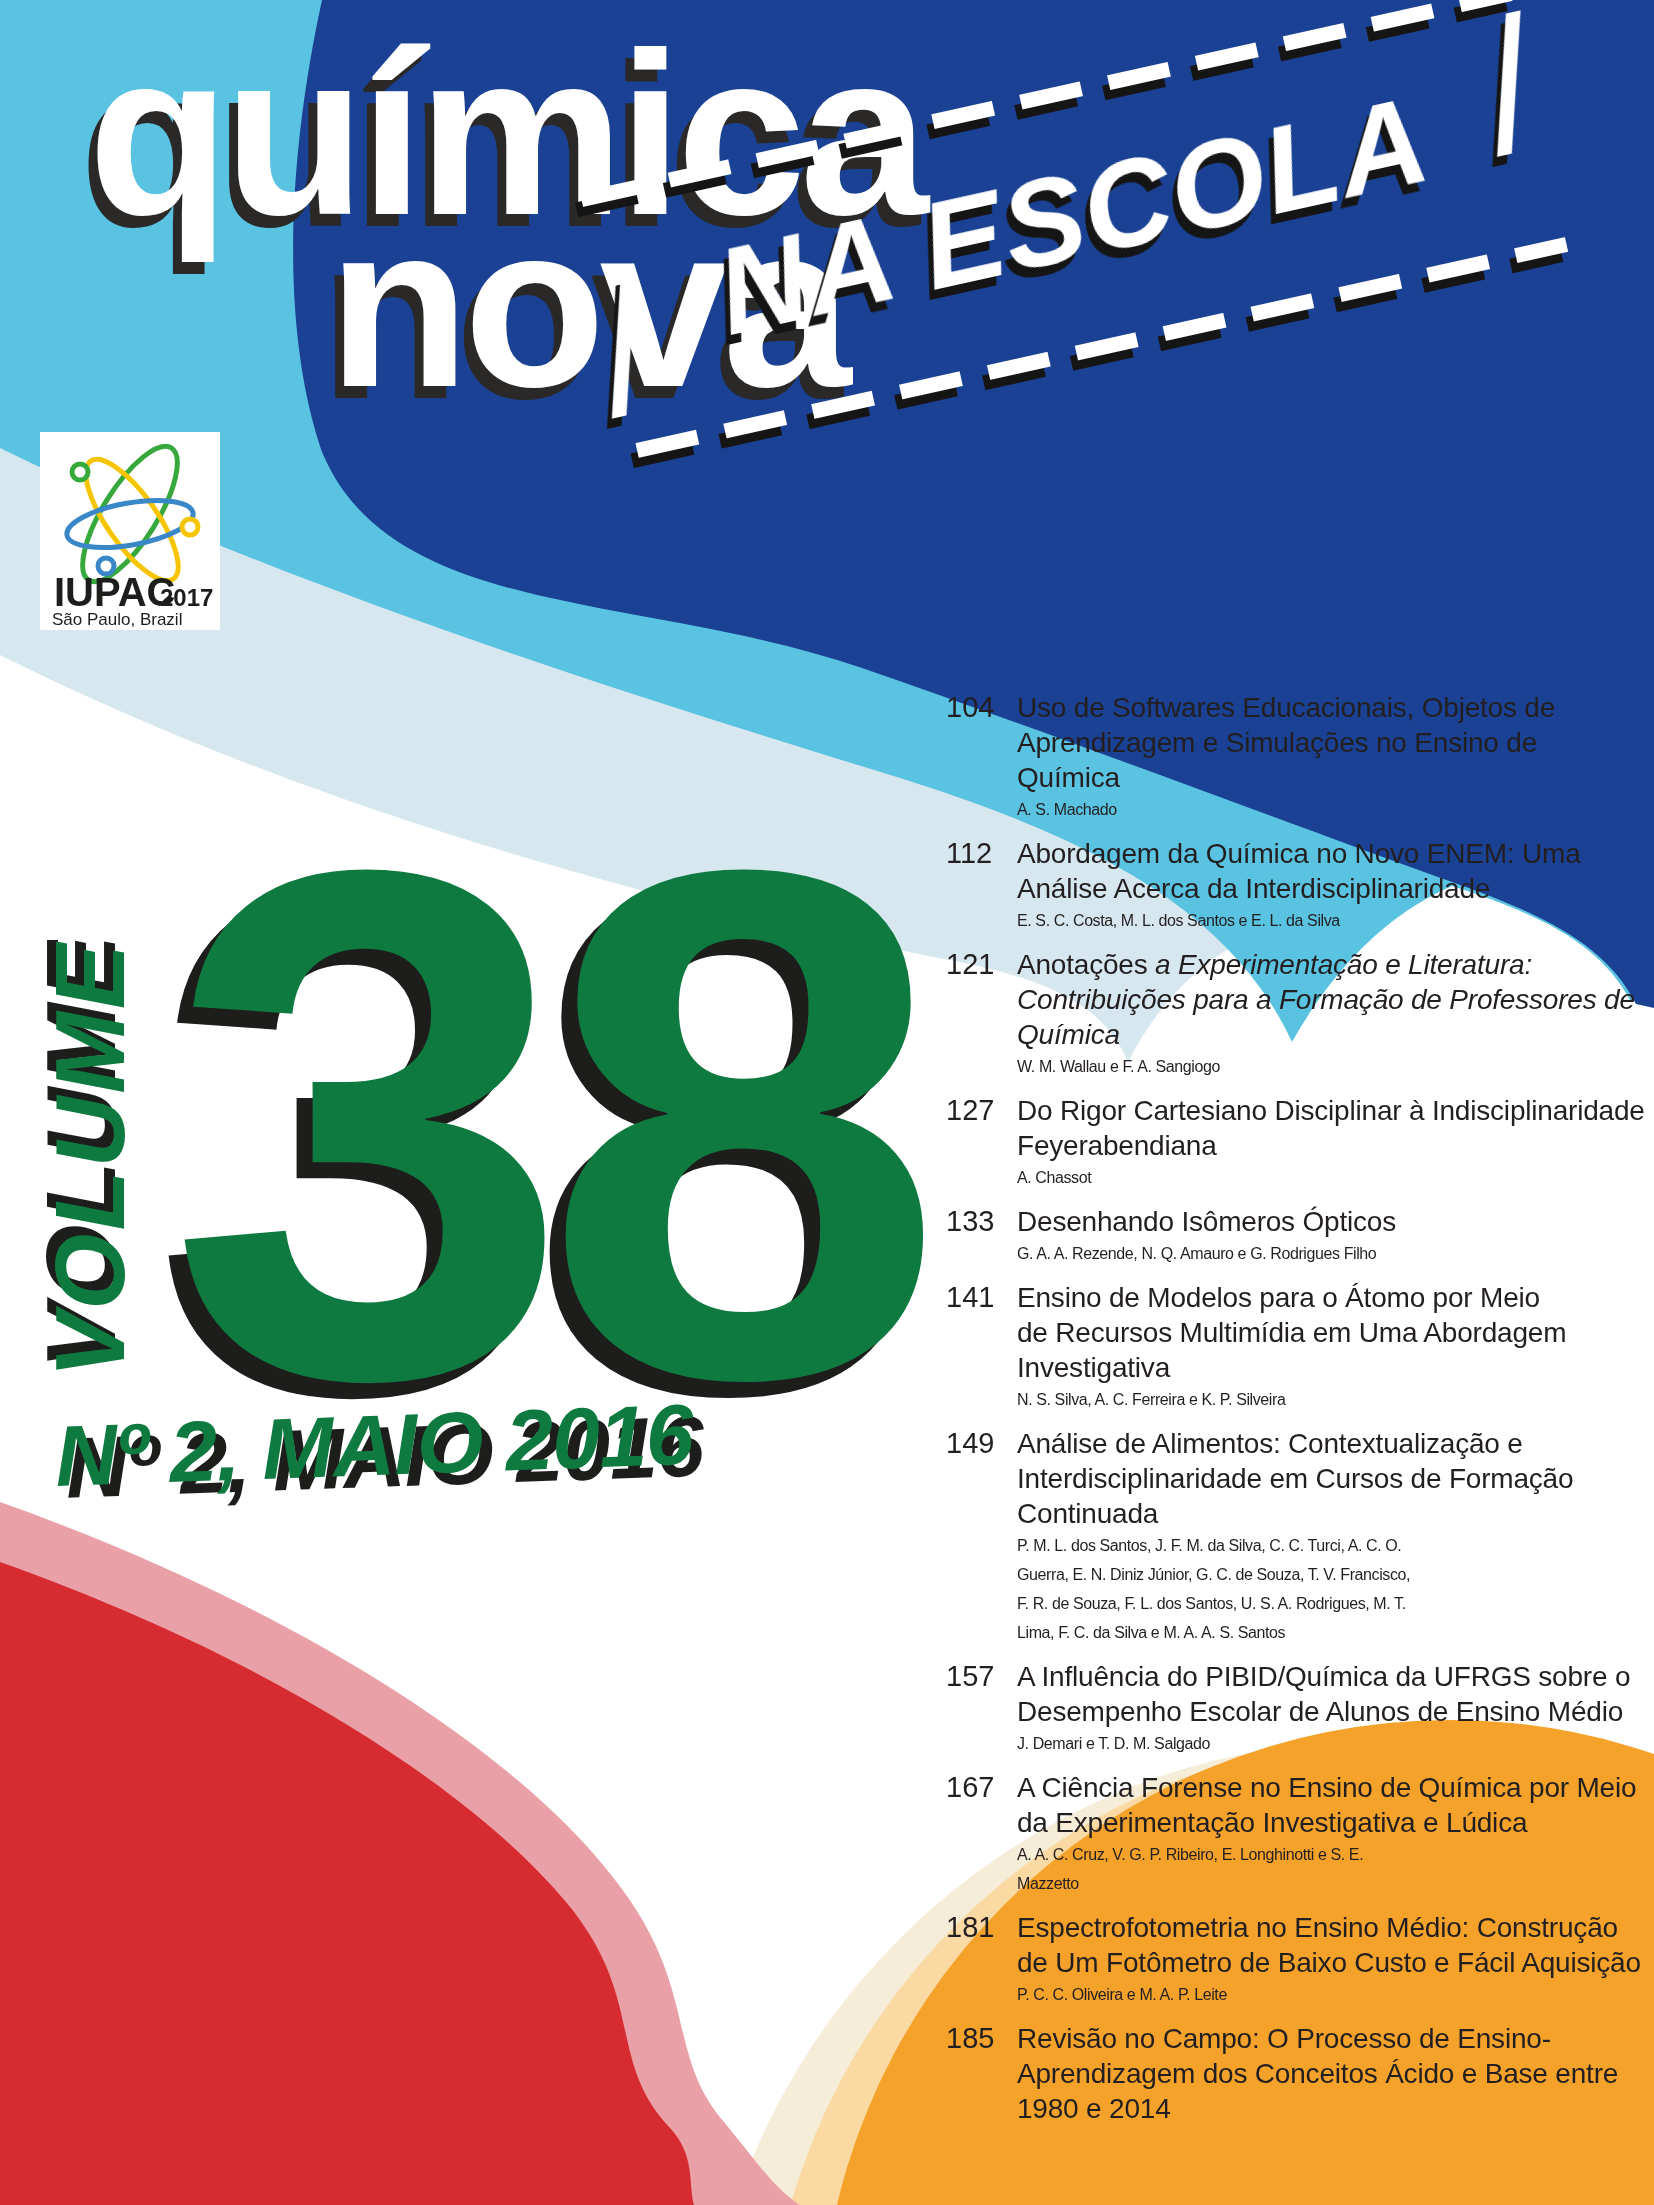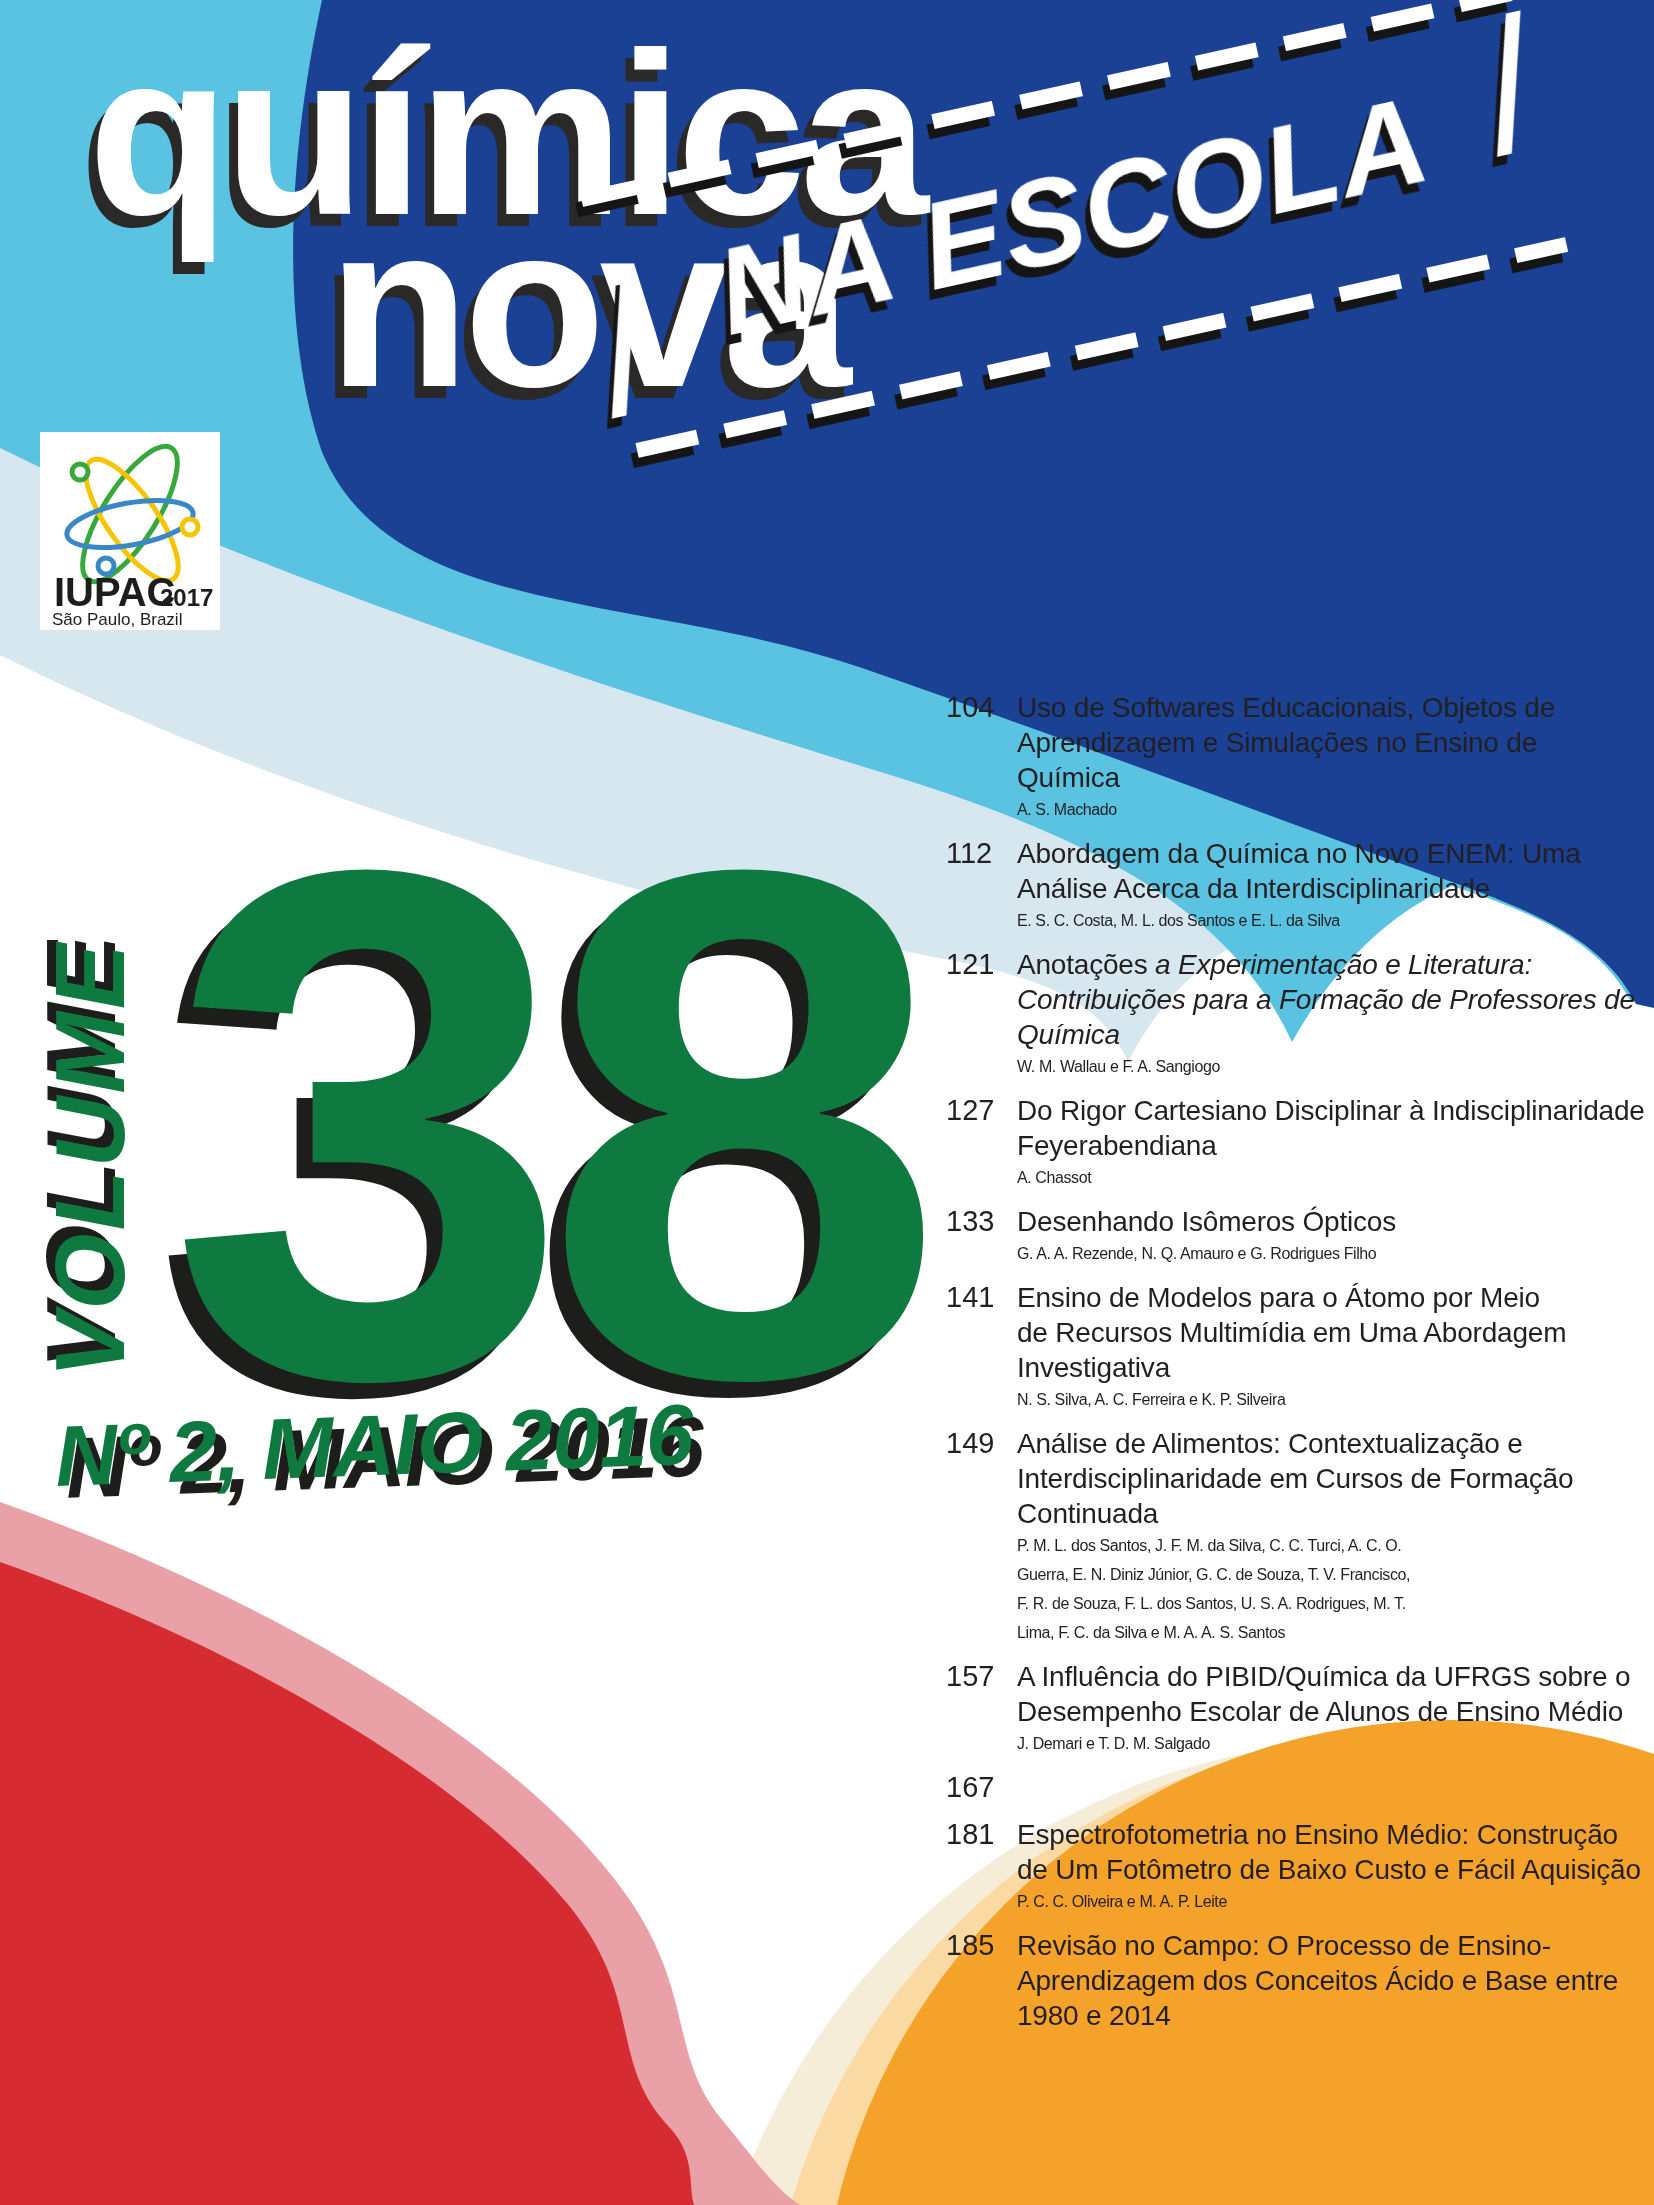--- a/index.html
+++ b/index.html
@@ -188,20 +188,26 @@
       <div class="toc-num">157</div>
       <div class="toc-text">
         <div class="toc-title"><span class="t-reg">A Influência do PIBID/Química da UFRGS sobre o
 Desempenho Escolar de Alunos de Ensino Médio</span></div>
         <div class="toc-authors">J. Demari e T. D. M. Salgado</div>
       </div>
     </div>
 
     <div class="toc-entry">
       <div class="toc-num">167</div>
+      <div class="toc-text">
+        <div class="toc-title"><span class="t-reg">A Ciência Forense no Ensino de Química por Meio
+da Experimentação Investigativa e Lúdica</span></div>
+        <div class="toc-authors">A. A. C. Cruz, V. G. P. Ribeiro, E. Longhinotti e S. E.
+Mazzetto</div>
+      </div>
     </div>
 
 
     <div class="toc-entry">
       <div class="toc-num">181</div>
       <div class="toc-text">
         <div class="toc-title"><span class="t-reg">Espectrofotometria no Ensino Médio: Construção
 de Um Fotômetro de Baixo Custo e Fácil Aquisição</span></div>
         <div class="toc-authors">P. C. C. Oliveira e M. A. P. Leite</div>
       </div>

